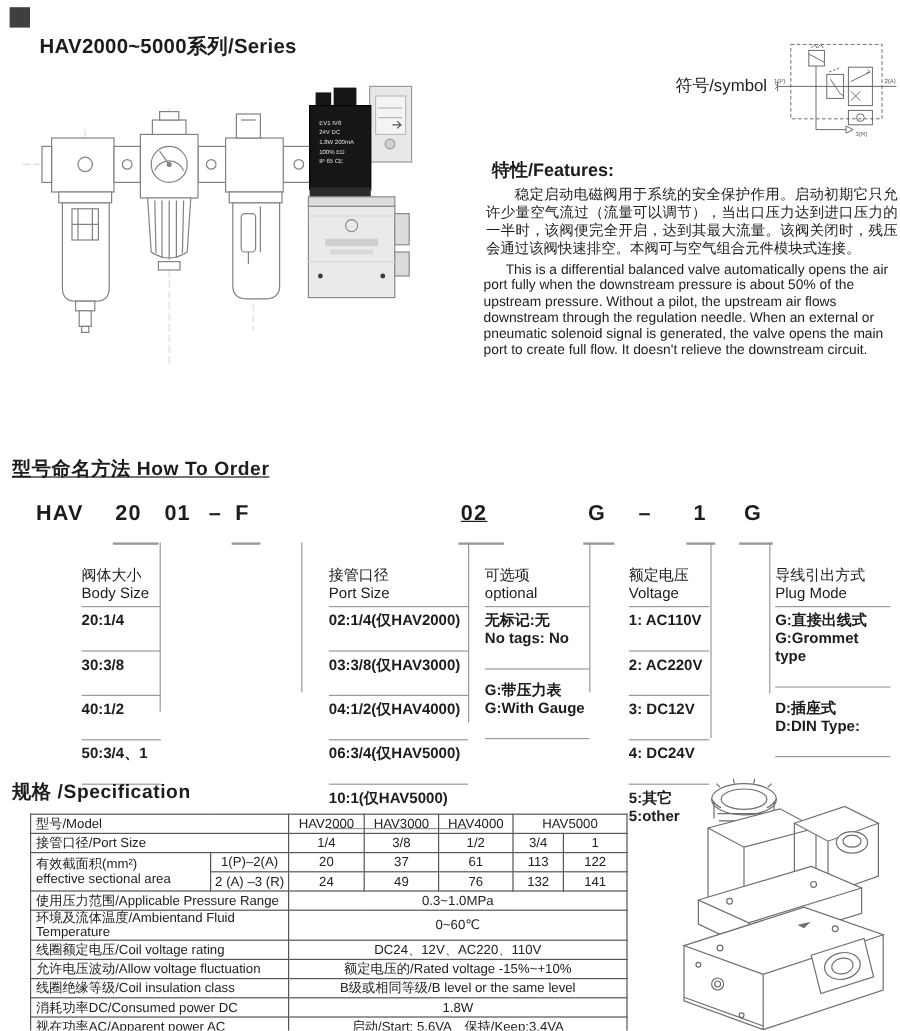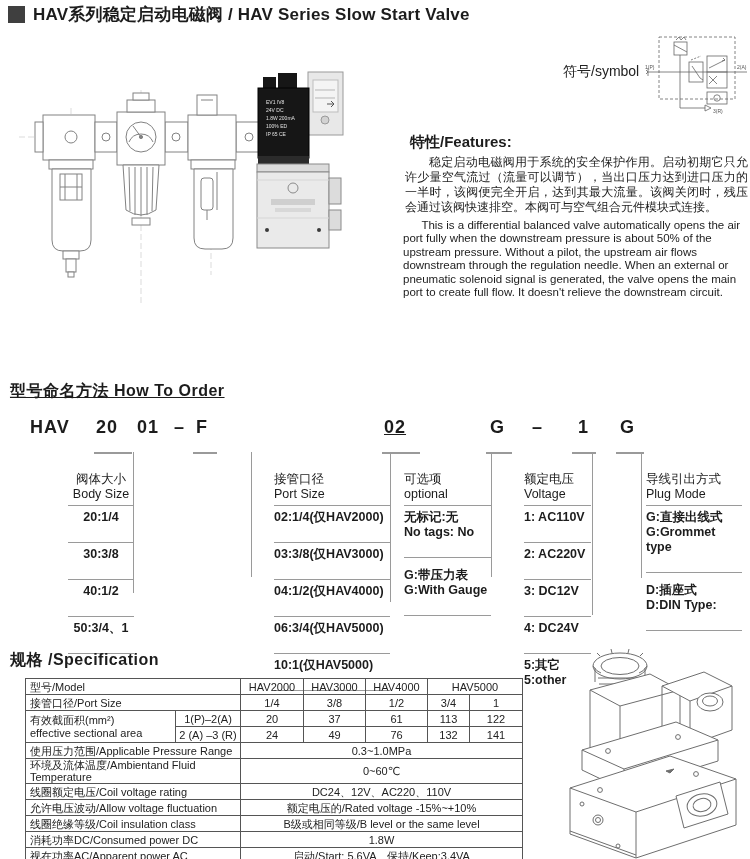--- a/index.html
+++ b/index.html
@@ -46,21 +46,21 @@
   svg { display:block; }
   .coil-text { font-size:5px; fill:#e0e0e0; font-family:"Liberation Sans",sans-serif; }
   .sym-text { font-size:5px; fill:#555; font-family:"Liberation Sans",sans-serif; }
 </style>
 </head>
 <body>
 
 <div class="page">
 
   <div class="abs title-bullet"></div>
-  <div class="abs title-l1">HAV系列稳定启动电磁阀 / HAV Series Slow Start Valve</div>
+  <div class="abs title-l2">HAV2000~5000系列/Series</div>
 
   <div class="abs symbol-label">符号/symbol</div>
   <svg class="abs" style="left:645px;top:32px;" width="105" height="88" viewBox="0 0 105 88">
     <g stroke="#666" stroke-width="0.8" fill="none">
       <rect x="14" y="5" width="76" height="62" stroke-dasharray="3 2"></rect>
 
       <line x1="3" y1="40" x2="44" y2="40"></line>
       <line x1="58" y1="40" x2="62" y2="40"></line>
       <line x1="82" y1="40" x2="102" y2="40"></line>
 
@@ -204,21 +204,21 @@
   <div class="abs uline" style="left:572px;width:24px;"></div>
   <div class="abs uline" style="left:616px;width:28px;"></div>
 
   <div class="abs vline" style="left:133px;height:141px;"></div>
   <div class="abs vline" style="left:251px;height:125px;"></div>
   <div class="abs vline" style="left:390px;height:150px;"></div>
   <div class="abs vline" style="left:491px;height:125px;"></div>
   <div class="abs vline" style="left:592px;height:163px;"></div>
   <div class="abs vline" style="left:641px;height:126px;"></div>
 
-  <div class="abs ocol" style="left:68px;width:66px;text-align:center;">
+  <div class="abs ocol" style="left:68px;width:66px;">
     <div class="hd pre">阀体大小
 Body Size</div>
     <div class="it">20:1/4</div>
     <div class="it">30:3/8</div>
     <div class="it">40:1/2</div>
     <div class="it">50:3/4、1</div>
   </div>
 
 
   <div class="abs ocol" style="left:274px;width:116px;">

